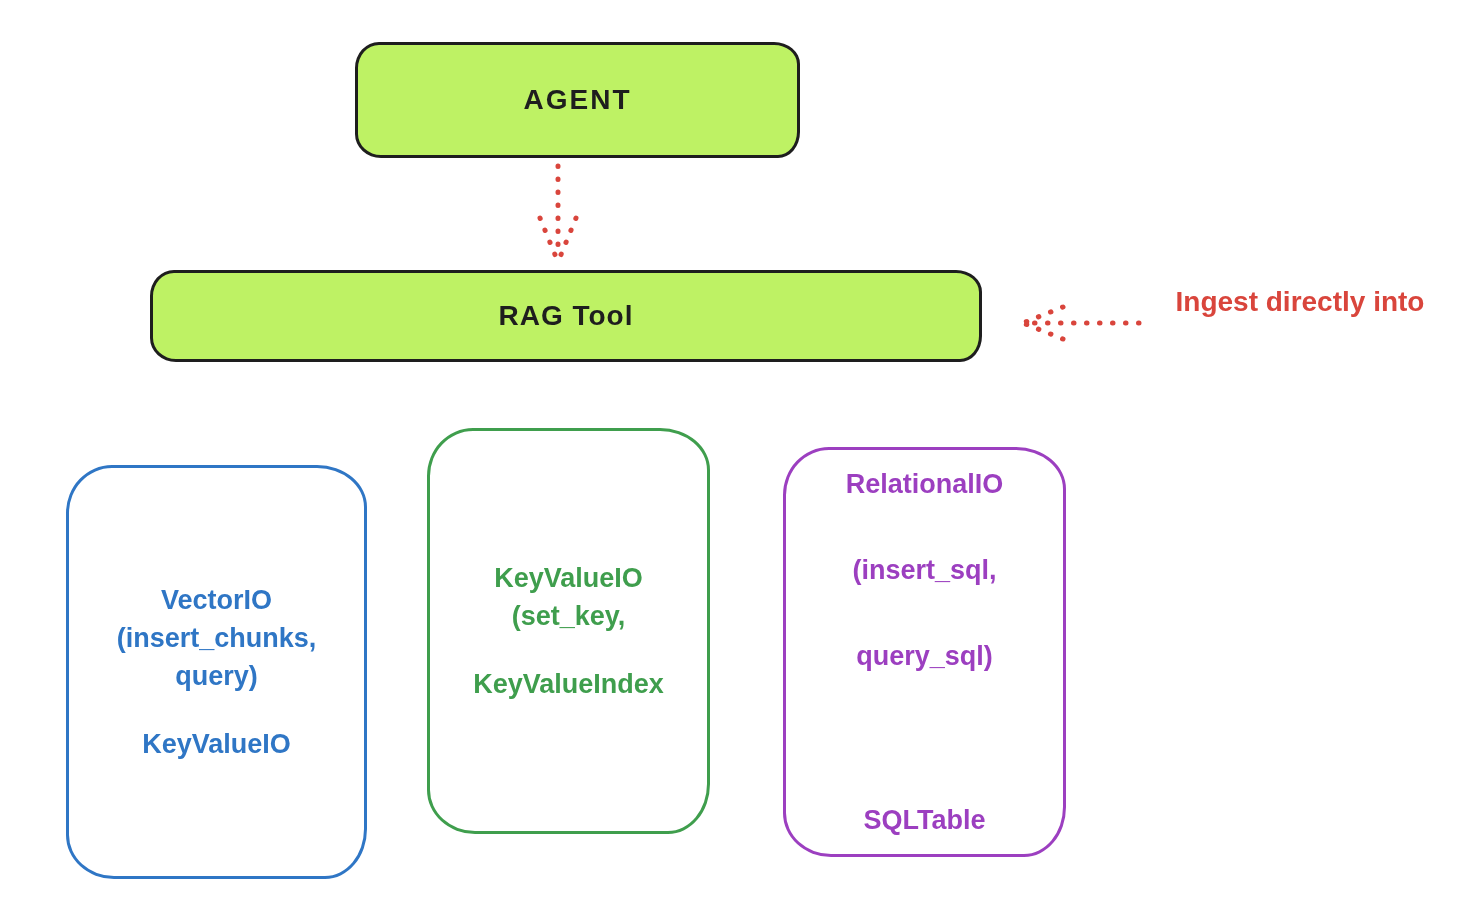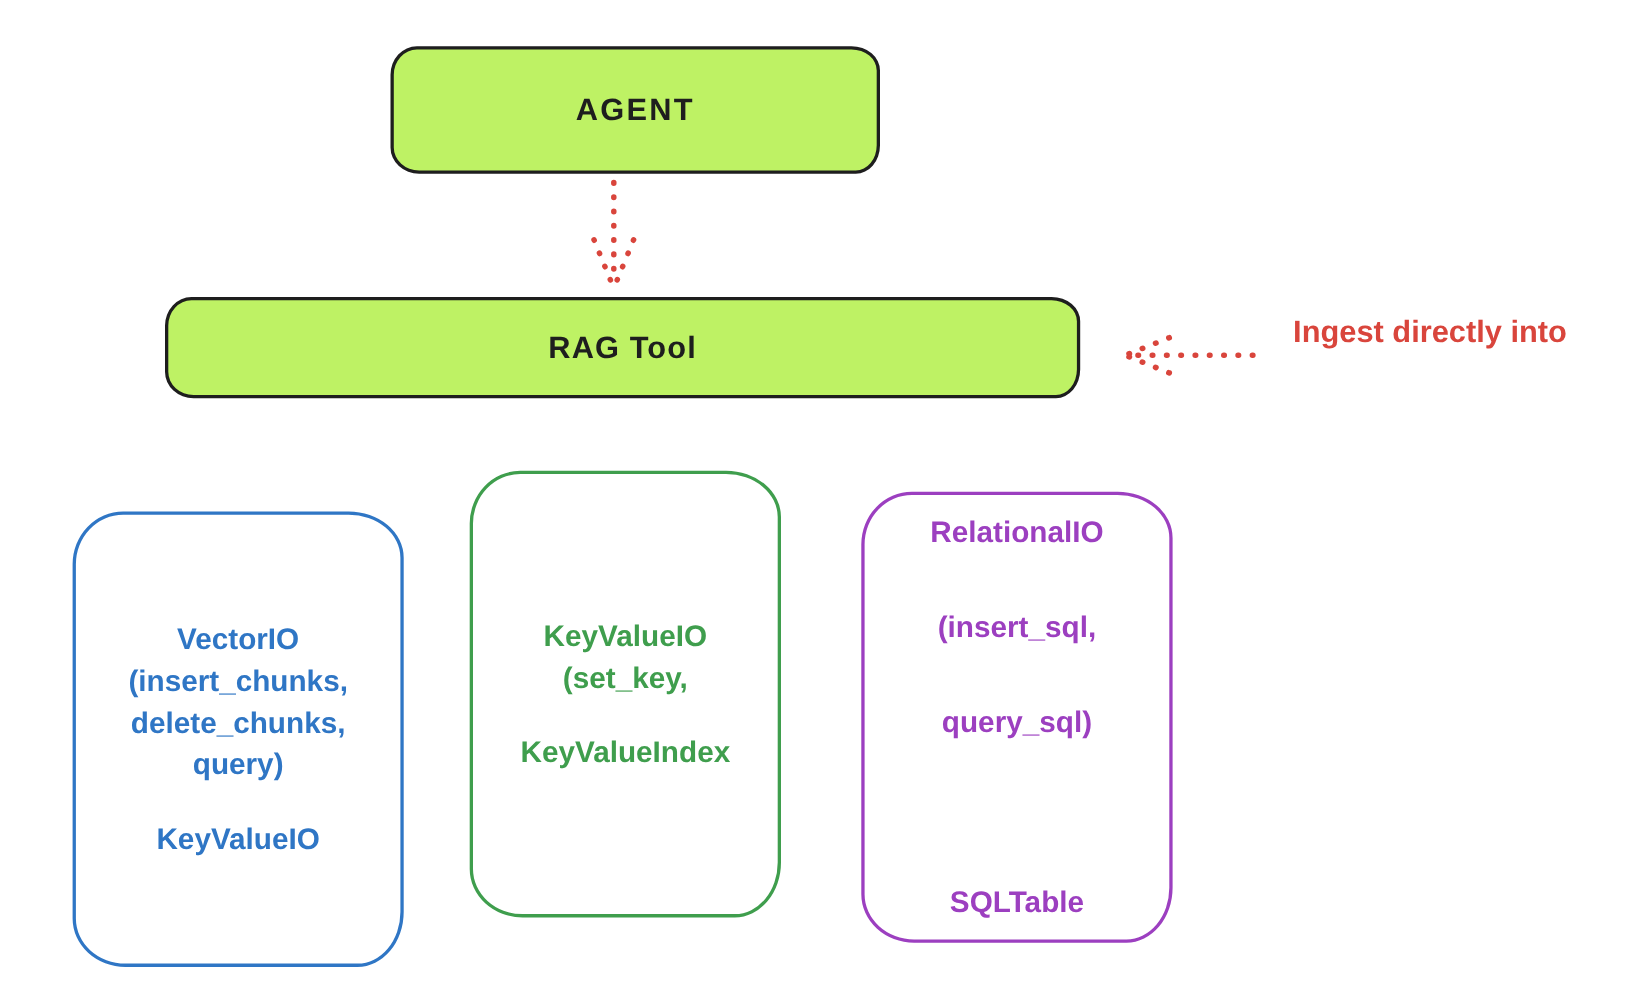--- a/index.html
+++ b/index.html
@@ -108,21 +108,20 @@
     <path class="dotted-stroke" d="M50 39 L10 23"></path>
   </svg>
 
   <div id="ingest-note" style="color: rgb(217, 69, 60);">
     <div>Ingest directly into</div>
   </div>
 
   <div class="io-box" id="vector-box" style="border-color: rgb(47, 118, 197); color: rgb(47, 118, 197);">
     <div>VectorIO</div>
     <div>(insert_chunks,</div>
-    <div>delete_chunks,</div>
     <div>query)</div>
     <div class="io-gap"></div>
     <div>KeyValueIO</div>
   </div>
 
   <div class="io-box" id="keyvalue-box" style="border-color: rgb(63, 158, 77); color: rgb(63, 158, 77);">
     <div>KeyValueIO</div>
     <div>(set_key,</div>
     <div class="io-gap"></div>
     <div>KeyValueIndex</div>

